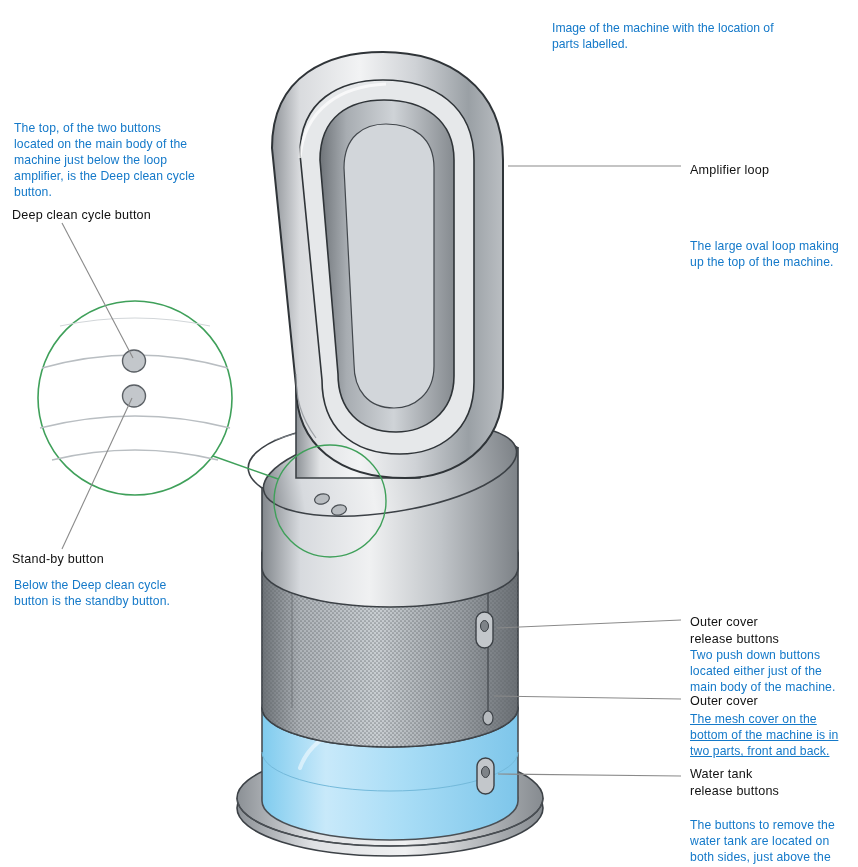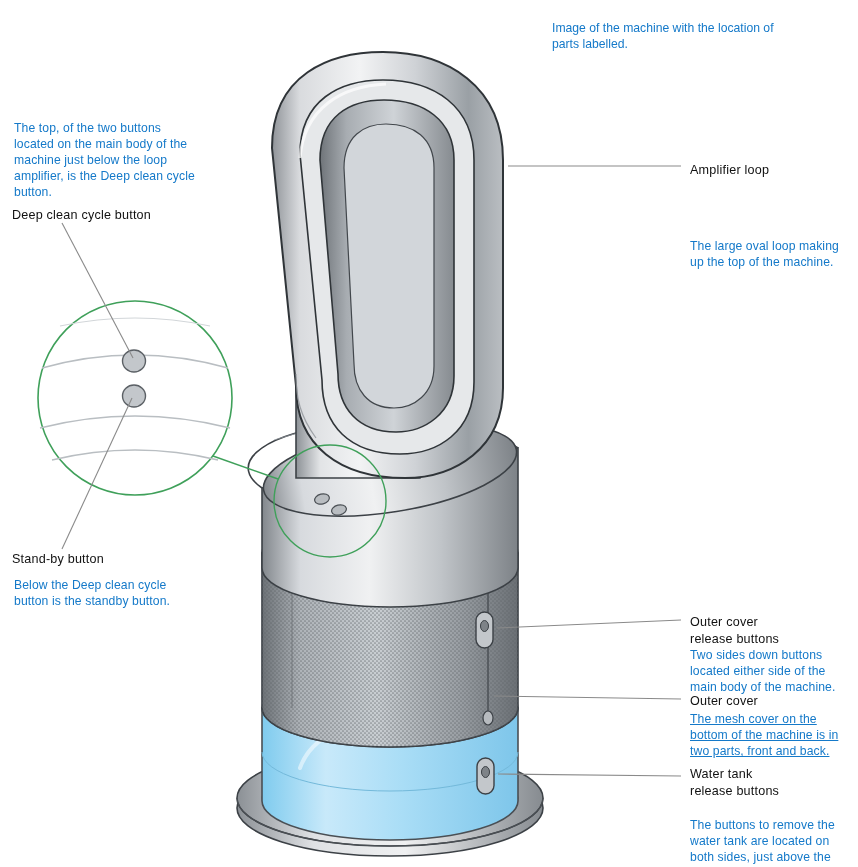--- a/index.html
+++ b/index.html
@@ -239,21 +239,21 @@
 
   <div class="txt label-blue" style="left:14px; top:569px; width:175px;">Below the Deep clean cycle button is the standby button.</div>
 
   <div class="txt label-black" style="left:690px; top:154px; width:170px;">Amplifier loop</div>
 
   <div class="txt label-blue" style="left:690px; top:186px; width:165px;margin-top:44px;">The large oval loop making up the top of the machine.</div>
 
   <div class="txt label-black" style="left:690px; top:606px; width:170px;">Outer cover
 release buttons</div>
 
-  <div class="txt label-blue" style="left:690px; top:639px; width:160px;">Two sides down buttons located either side of the main body of the machine.</div>
+  <div class="txt label-blue" style="left:690px; top:639px; width:160px;">Two push down buttons located either just of the main body of the machine.</div>
 
   <div class="txt label-black" style="left:690px; top:685px; width:170px;">Outer cover</div>
 
   <div class="txt label-blue" style="left:690px; top:703px; width:165px;text-decoration:underline;">The mesh cover on the bottom of the machine is in two parts, front and back.</div>
 
   <div class="txt label-black" style="left:690px; top:758px; width:170px;">Water tank
 release buttons</div>
 
   <div class="txt label-blue" style="left:690px; top:796px; width:163px;margin-top:13px;">The buttons to remove the water tank are located on both sides, just above the bottom of the machine.</div>
 

